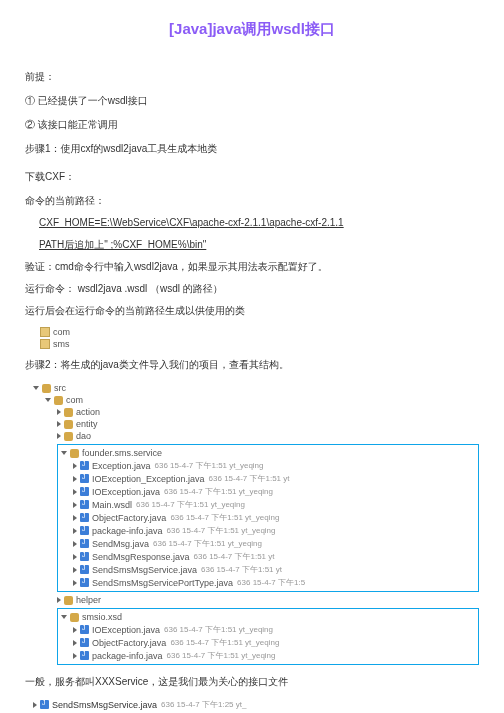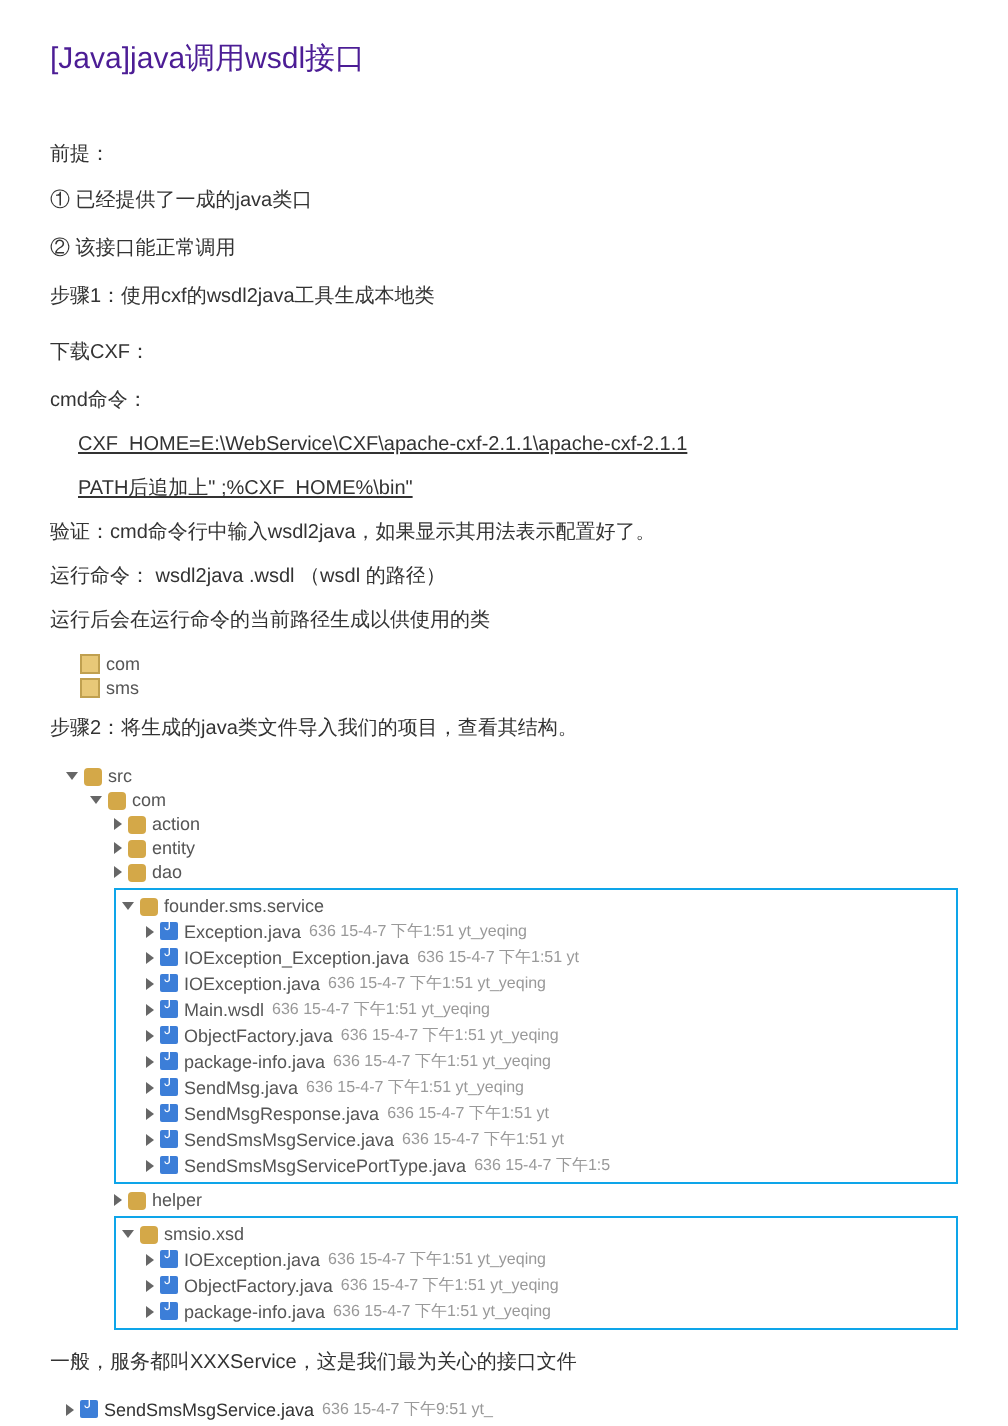--- a/index.html
+++ b/index.html
@@ -9,25 +9,25 @@
     }
     body {
       font-family: "Microsoft YaHei", Arial, sans-serif;
       background: #fff;
       padding: 20px 25px;
       font-size: 10px;
       color: #333;
       width: 504px;
     }
     .title {
-      text-align: left;
+      text-align: center;
       font-size: 15px;
-      font-weight: normal;
+      font-weight: bold;
       margin-bottom: 18px;
-      color: #4c1d95;
+      color: #8b5cf6;
     }
     .section-label {
       margin-bottom: 10px;
       margin-top: 31px;
     }
     .line {
       margin-bottom: 10px;
       line-height: 1.4;
     }
     .line-tight {
@@ -121,27 +121,27 @@
       left: 2px;
       top: -1px;
     }
   </style>
 </head>
 <body>
 
 <h1 class="title">[Java]java调⽤wsdl接⼝</h1>
 
 <div class="section-label">前提：</div>
-<div class="line">① 已经提供了⼀成的java类⼝</div>
+<div class="line">① 已经提供了⼀个wsdl接⼝</div>
 <div class="line">② 该接⼝能正常调⽤</div>
 
 <div class="line" style="">步骤1：使⽤cxf的wsdl2java⼯具⽣成本地类</div>
 
 <div class="line" style="margin-top:14px">下载CXF：</div>
-<div class="line-tight">cmd命令：</div>
+<div class="line-tight">命令的当前路径：</div>
 <div class="line-tight indent">CXF_HOME=E:\WebService\CXF\apache-cxf-2.1.1\apache-cxf-2.1.1</div>
 <div class="line-tight indent">PATH后追加上" ;%CXF_HOME%\bin"</div>
 <div class="line-tight">验证：cmd命令⾏中输⼊wsdl2java，如果显⽰其⽤法表⽰配置好了。</div>
 <div class="line-tight">运⾏命令：  wsdl2java .wsdl    （wsdl 的路径）</div>
 <div class="line-tight">运⾏后会在运⾏命令的当前路径⽣成以供使⽤的类</div>
 
 <div class="tree-small">
   <div class="tree-row">
       <span class="tree-icon folder-icon"></span>
       <span>com</span>
@@ -286,14 +286,14 @@
     </div>
   </div>
 </div>
 
 <div class="line">⼀般，服务都叫XXXService，这是我们最为关⼼的接⼝⽂件</div>
 
 <div class="service-file-row">
   <span class="triangle"></span>
   <span class="java-icon"></span>
   <span>SendSmsMsgService.java</span>
-  <span class="file-meta">636  15-4-7 下午9:51  yt_</span>
+  <span class="file-meta">636  15-4-7 下午1:25  yt_</span>
 </div>
 
 </body></html>

